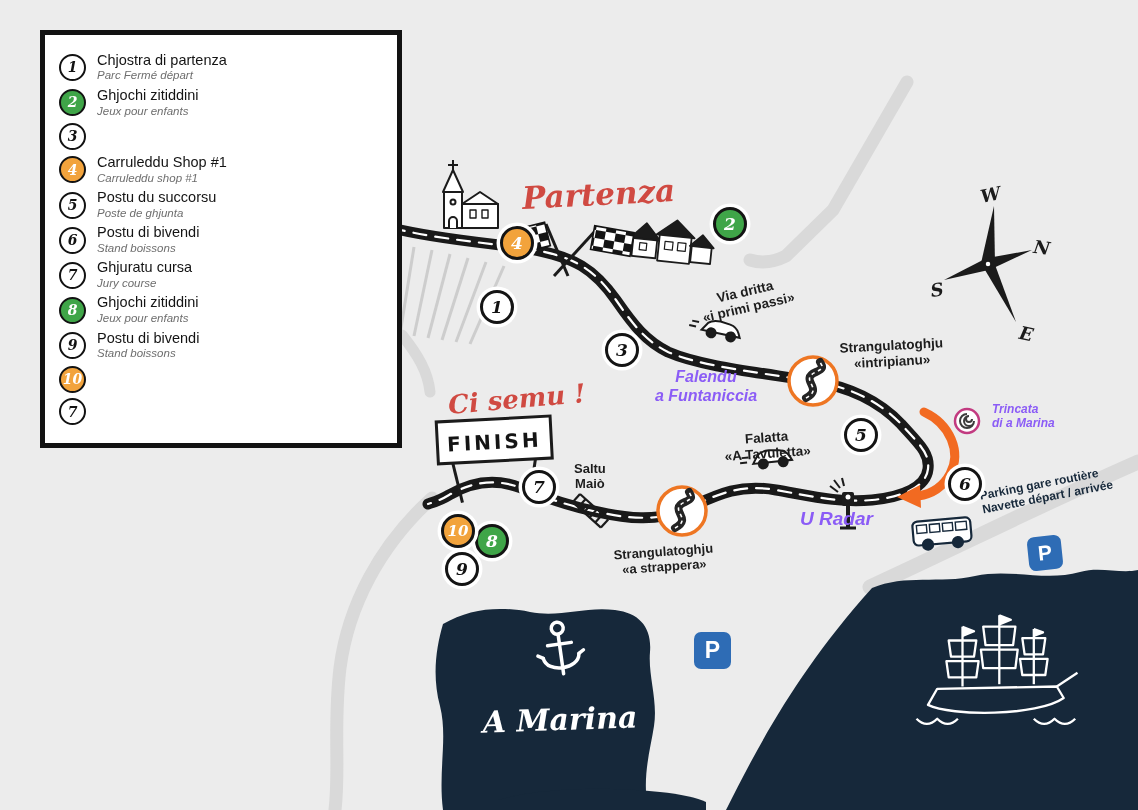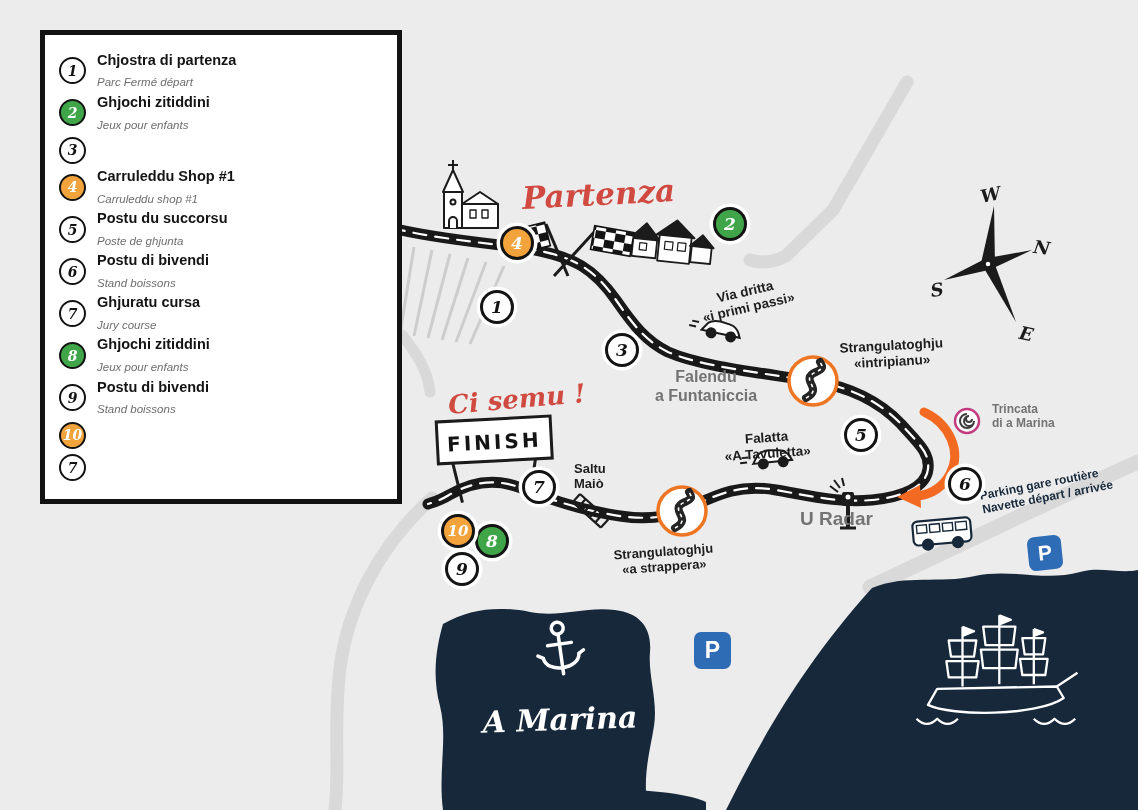--- a/index.html
+++ b/index.html
@@ -16,41 +16,41 @@
     background:#ffffff;border:5px solid #121212;padding:12px 14px;box-sizing:border-box;
   }
   .lg-row{display:flex;align-items:center;gap:11px;margin:5.5px 0;}
   .lg-dot{
     width:27px;height:27px;border-radius:50%;border:2.5px solid #121212;background:#fff;
     display:flex;align-items:center;justify-content:center;flex:0 0 27px;box-sizing:border-box;
     font-family:"DejaVu Serif",serif;font-style:italic;font-weight:bold;font-size:14px;color:#121212;
   }
   .lg-dot.green{background:#3fa548;color:#fff;}
   .lg-dot.orange{background:#f2a33c;color:#fff;}
-  .lg-title{font-weight:bold;font-size:14.5px;color:#141414;line-height:1.1;}
-  .lg-sub{font-style:italic;font-size:11.5px;color:#6e6e6e;margin-top:8px;line-height:1.1;}
+  .lg-title{font-weight:normal;font-size:14.5px;color:#141414;line-height:1.1;}
+  .lg-sub{font-style:italic;font-size:11.5px;color:#6e6e6e;margin-top:1px;line-height:1.1;}
 
   
   .marker{
     position:absolute;width:34px;height:34px;border-radius:50%;box-sizing:border-box;
     border:3px solid #141414;background:#fff;box-shadow:0 0 0 3.5px #ffffff;z-index:6;
     display:flex;align-items:center;justify-content:center;
     font-family:"DejaVu Serif",serif;font-style:italic;font-weight:bold;font-size:17px;color:#121212;
   }
   .marker.green{background:#3fa548;color:#fff;}
   .marker.orange{background:#f2a33c;color:#fff;}
 
   
   .map-label{
     position:absolute;z-index:5;line-height:1.18;text-align:center;
     color:#1d1d1d;font-weight:bold;white-space:nowrap;
   }
   .map-label div{white-space:nowrap;}
   .script{font-family:"DejaVu Serif",serif;font-style:italic;font-weight:bold;color:#d04a42;}
-  .magenta{color:#737373;}
+  .magenta{color:#8b5cf6;font-style:italic;}
   .navy{color:#16283a;}
   .white-text{color:#ffffff;}
 
   .parking-sign{
     position:absolute;background:#2e6cb5;color:#fff;z-index:5;border-radius:7px;
     display:flex;align-items:center;justify-content:center;font-weight:bold;
   }
 </style>
 </head>
 <body>
@@ -348,21 +348,21 @@
   <div class="map-label" style="left:724px;top:430px;font-size:13.5px;transform:rotate(-4deg)">
     <div>Falatta</div>
     <div>«A Tavuletta»</div>
   </div>
 
   <div class="map-label magenta" style="left:992px;top:402px;font-size:12px;text-align:left">
     <div>Trincata</div>
     <div>di a Marina</div>
   </div>
 
-  <div class="map-label" style="left:574px;top:461px;font-size:13px;text-align:left">
+  <div class="map-label" style="left:574px;top:461px;font-size:13px;text-align:center">
     <div>Saltu</div>
     <div>Maiò</div>
   </div>
 
   <div class="map-label" style="left:614px;top:544px;font-size:13px;transform:rotate(-4deg)">
     <div>Strangulatoghju</div>
     <div>«a strappera»</div>
   </div>
 
   <div class="map-label magenta" style="left:800px;top:508px;font-size:19px">U Radar</div>

